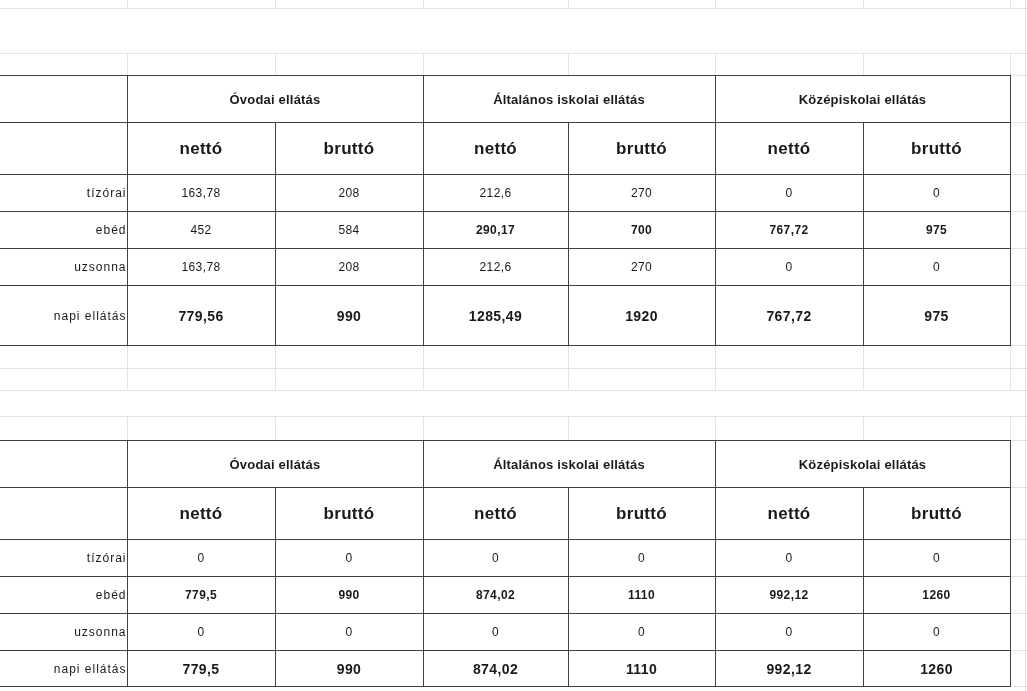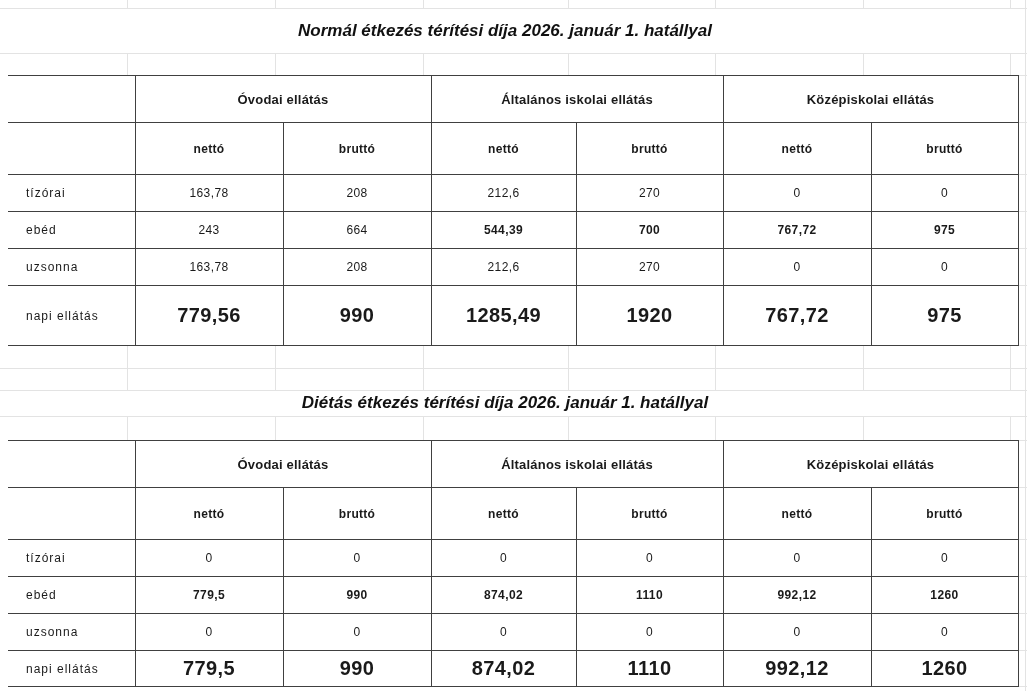--- a/index.html
+++ b/index.html
@@ -17,37 +17,37 @@
   
   .title {
     position:absolute; left:0; width:1010px; text-align:center;
     font-weight:bold; font-style:italic; font-size:17px; color:#111;
   }
   .t1 { top:8px; height:45px; line-height:45px; }
   .t2 { top:390px; height:26px; line-height:26px; }
 
   
   table.tbl {
-    position:absolute; left:8px; width:1010px;
+    position:absolute; left:0; width:1010px;
     border-collapse:collapse; table-layout:fixed;
   }
   .tbl td {
     border:1.5px solid #404040; padding:0;
     text-align:center; vertical-align:middle;
     font-size:12px; letter-spacing:0.4px; color:#1a1a1a;
     overflow:hidden; white-space:nowrap;
   }
   .tbl td.lbl {
-    text-align:left; padding-left:18px; letter-spacing:1px;
+    text-align:right; padding-left:2px; letter-spacing:1px;
     border-left:0; font-size:12px;
   }
   tr.gh td { font-weight:bold; font-size:13px; letter-spacing:0.2px; }
-  tr.sh td { font-weight:bold; font-size:12px; letter-spacing:0.3px; }
+  tr.sh td { font-weight:bold; font-size:17px; letter-spacing:0.3px; }
   .tbl td.b  { font-weight:bold; }
-  .tbl td.lg { font-weight:bold; font-size:20px; }
+  .tbl td.lg { font-weight:bold; font-size:14px; }
   tr.rh1 { height:47px; }
   tr.rh2 { height:52px; }
   tr.rd  { height:37px; }
   tr.rt  { height:60px; }
   tr.rt2 { height:36px; }
 </style>
 </head>
 <body>
 
 <div class="sheet">
@@ -96,21 +96,20 @@
   <div class="gl glv" style="left:1010px;top:345px;height:45px"></div>
   <div class="gl glv" style="left:127px;top:416px;height:24px"></div>
   <div class="gl glv" style="left:275px;top:416px;height:24px"></div>
   <div class="gl glv" style="left:423px;top:416px;height:24px"></div>
   <div class="gl glv" style="left:568px;top:416px;height:24px"></div>
   <div class="gl glv" style="left:715px;top:416px;height:24px"></div>
   <div class="gl glv" style="left:863px;top:416px;height:24px"></div>
   <div class="gl glv" style="left:1010px;top:416px;height:24px"></div>
   <div class="gl glv" style="left:1025px;top:0;height:691px"></div>
 
-  <div class="title t1">Normál étkezés térítési díja 2026. január 1. hatállyal</div>
 
   <table class="tbl" style="top:75px">
     <colgroup>
       <col style="width:127px">
         <col style="width:148px">
         <col style="width:148px">
       <col style="width:145px">
         <col style="width:147px">
         <col style="width:148px">
         <col style="width:147px">
@@ -135,23 +134,23 @@
       <td class="lbl">tízórai</td>
       <td>163,78</td>
       <td>208</td>
       <td>212,6</td>
       <td>270</td>
       <td>0</td>
       <td>0</td>
     </tr>
     <tr class="rd">
       <td class="lbl">ebéd</td>
-      <td>243</td>
-      <td>664</td>
-      <td class="b">544,39</td>
+      <td>452</td>
+      <td>584</td>
+      <td class="b">290,17</td>
       <td class="b">700</td>
       <td class="b">767,72</td>
       <td class="b">975</td>
     </tr>
     <tr class="rd">
       <td class="lbl">uzsonna</td>
       <td>163,78</td>
       <td>208</td>
       <td>212,6</td>
       <td>270</td>
@@ -163,21 +162,20 @@
       <td class="lg">779,56</td>
       <td class="lg">990</td>
       <td class="lg">1285,49</td>
       <td class="lg">1920</td>
       <td class="lg">767,72</td>
       <td class="lg">975</td>
     </tr>
   </tbody>
     </table>
 
-  <div class="title t2">Diétás étkezés térítési díja 2026. január 1. hatállyal</div>
 
   <table class="tbl" style="top:440px">
     <colgroup>
       <col style="width:127px">
         <col style="width:148px">
         <col style="width:148px">
       <col style="width:145px">
         <col style="width:147px">
         <col style="width:148px">
         <col style="width:147px">

